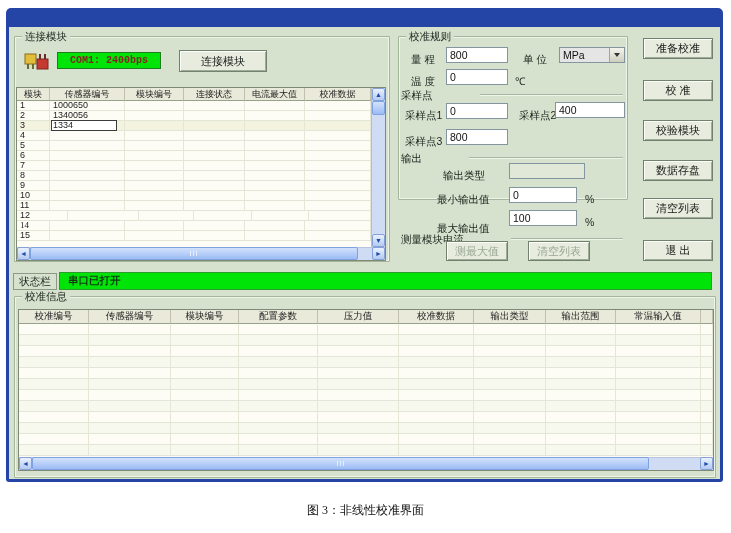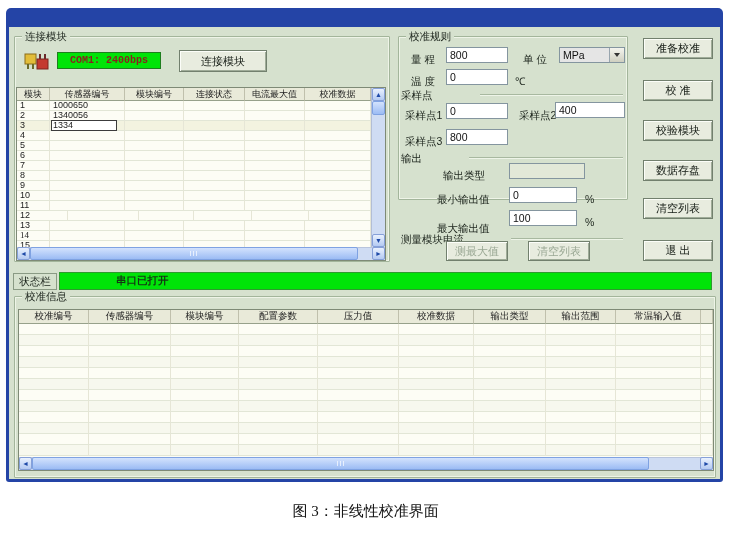--- a/index.html
+++ b/index.html
@@ -44,21 +44,21 @@
   
   .conn-icon { position:absolute; left:9px; top:12px; width:26px; height:26px; }
   .com-display { position:absolute; left:42px; top:15px; width:104px; height:17px;
                  background:#00e408; border:1px solid #1e7e1e;
                  color:#8a1f1f; font-family:"Liberation Mono", monospace; font-weight:bold;
                  font-size:10px; display:flex; align-items:center; justify-content:center; }
   .status-label { position:absolute; left:7px; top:265px; width:44px; height:17px;
                   border:1px solid #8a9a84; background:#d6e1ce; font-size:10.5px; color:#1c241c;
                   display:flex; align-items:center; justify-content:center; }
   .status-green { position:absolute; left:53px; top:264px; width:653px; height:18px;
-                  background:#00e408; border:1px solid #2e9a2e; display:flex; align-items:center;padding-left:48px; }
+                  background:#00e408; border:1px solid #2e9a2e; display:flex; align-items:center; }
   .status-green span { font-size:10.5px; font-weight:bold; color:#143514; padding-left:8px; }
 
   
   .tbox { position:absolute; height:16px; border:1px solid #84959f; background:#fff;
           font-family:"Liberation Sans", sans-serif; font-size:10.5px; color:#111; padding:0 3px; }
   .tbox:disabled, .tbox.disabled { background:#e2e8d8; }
   .combo { position:absolute; height:16px; border:1px solid #84959f; background:#e5e5e5; }
   .combo-val { position:absolute; left:3px; top:1px; font-size:10.5px; color:#111; }
   .combo-btn { position:absolute; right:0; top:0; bottom:0; width:15px;
                background:linear-gradient(180deg,#f4f4ee,#cfcfc0); border-left:1px solid #98a5ae;
@@ -113,21 +113,21 @@
   .sthumb.v { left:0; top:13px; width:13px; height:14px; }
   .sthumb.h { top:-1px; height:13px; }
   .sthumb.h::after { content:""; position:absolute; left:50%; top:3px; bottom:3px; width:8px;
             margin-left:-4px;
             background:repeating-linear-gradient(90deg,#ffffffaa 0 1px, transparent 1px 3px); }
   #top-grid .sthumb.h { left:13px; width:328px; }
   #bottom-grid .sthumb.h { left:13px; width:617px; }
 
   
   .caption { position:absolute; left:0; top:502px; width:100%; text-align:center;
-             font-family:"Liberation Serif", serif; font-size:15px; color:#101010; }
+             font-family:"Liberation Serif", serif; font-size:12px; color:#101010; }
 </style>
 </head>
 <body>
 
 <div class="stage">
   <div class="dialog">
     <div class="dialog-inner"></div>
 
 
     <div class="group connect-group">
@@ -243,28 +243,20 @@
             <div class="g-row">
               <div class="g-cell" style="width: 33px;">11</div>
               <div class="g-cell" style="width: 75px;"></div>
               <div class="g-cell" style="width: 59px;"></div>
               <div class="g-cell" style="width: 61px;"></div>
               <div class="g-cell" style="width: 60px;"></div>
               <div class="g-cell" style="width: 66px;"></div>
             </div>
             <div class="g-row">
               <div class="g-cell" style="width: 54px;">12</div>
-              <div class="g-cell" style="width: 75px;"></div>
-              <div class="g-cell" style="width: 59px;"></div>
-              <div class="g-cell" style="width: 61px;"></div>
-              <div class="g-cell" style="width: 60px;"></div>
-              <div class="g-cell" style="width: 66px;"></div>
-            </div>
-            <div class="g-row">
-              <div class="g-cell" style="width: 33px;">13</div>
               <div class="g-cell" style="width: 75px;"></div>
               <div class="g-cell" style="width: 59px;"></div>
               <div class="g-cell" style="width: 61px;"></div>
               <div class="g-cell" style="width: 60px;"></div>
               <div class="g-cell" style="width: 66px;"></div>
             </div>
             <div class="g-row">
               <div class="g-cell" style="width: 33px; font-family: Liberation Serif, serif;">14</div>
               <div class="g-cell" style="width: 75px;"></div>
               <div class="g-cell" style="width: 59px;"></div>

